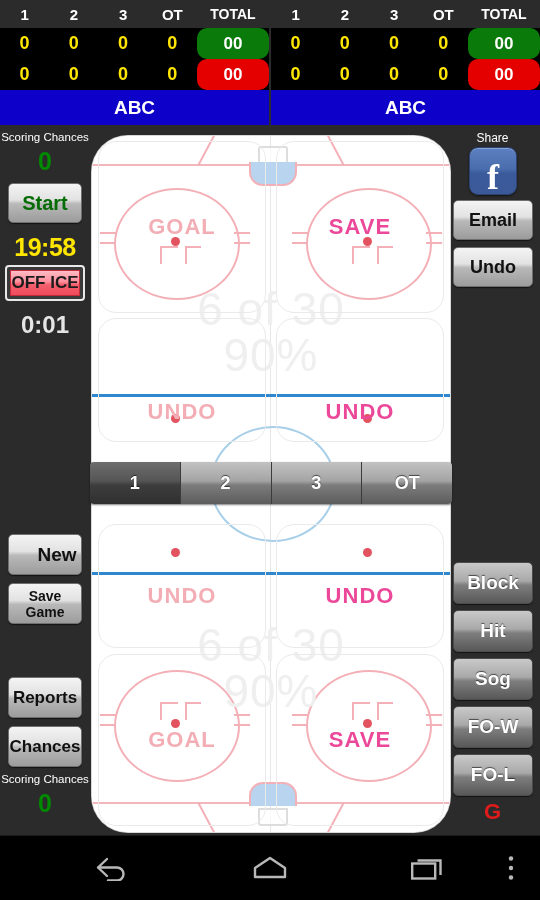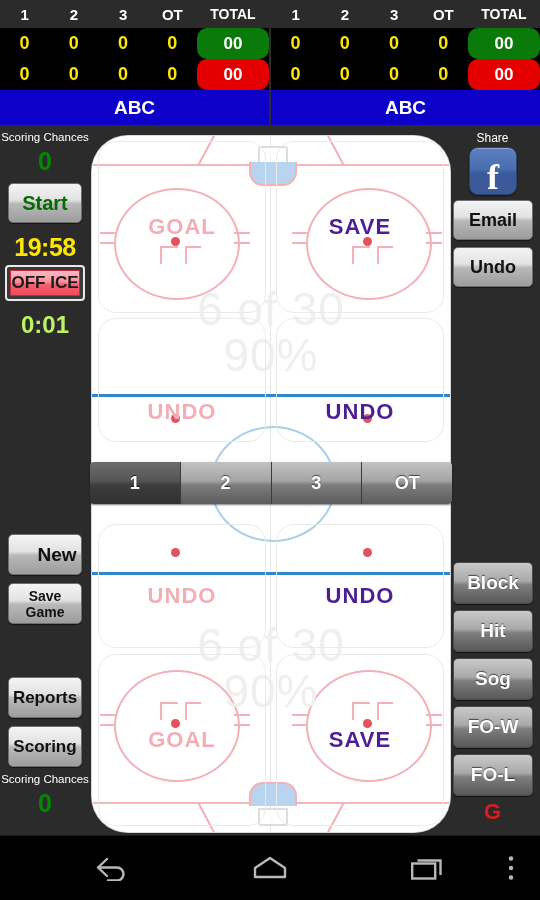--- a/index.html
+++ b/index.html
@@ -26,21 +26,21 @@
   .sb-team{flex:1;background:#0d00c8;display:flex;align-items:center;justify-content:center;color:#fff;font-size:19px;font-weight:bold;}
 
   
   .side{position:absolute;top:125px;width:90px;height:710px;background:#2b2b2b;}
   .side.left{left:0;}
   .side.right{right:0;width:95px;}
 
   .tiny-label{color:#ffffff;font-size:11.5px;text-align:center;width:90px;}
   .big-num{font-size:25px;font-weight:bold;text-align:center;width:90px;color:#008a00;}
   .clock-main{font-size:25px;font-weight:bold;text-align:center;width:90px;color:#ffe600;letter-spacing:-0.5px;}
-  .clock-sub{font-size:24px;font-weight:bold;text-align:center;width:90px;color:#bef264;}
+  .clock-sub{font-size:24px;font-weight:bold;text-align:center;width:90px;color:#e5e5e5;}
 
   
   .btn{
     box-sizing:border-box;
     background:linear-gradient(to bottom,#f4f4f4 0%,#e2e2e2 42%,#b9b9b9 52%,#9c9c9c 100%);
     border:1px solid #6f6f6f;border-radius:5px;
     display:flex;align-items:center;justify-content:center;
     color:#111;font-weight:bold;text-align:center;
     box-shadow:0 1px 1px rgba(0,0,0,.55);
     cursor:pointer;
@@ -109,21 +109,21 @@
   
   .zone{
     position:absolute;box-sizing:border-box;
     border:1px solid #eaeaea;border-radius:18px;
     display:flex;align-items:center;justify-content:center;
     font-size:22px;font-weight:bold;letter-spacing:1px;
     background:transparent;cursor:pointer;
   }
   .zone .lbl{pointer-events:none;}
   .red-lbl{color:#f3aeb5;}
-  .green-lbl{color:#4c1d95;}
+  .green-lbl{color:#ec4899;}
 
   
   .wm{
     position:absolute;left:0;width:358px;text-align:center;
     color:#efefef;font-size:46px;font-weight:normal;pointer-events:none;
     letter-spacing:1px;
   }
 
   
   .periods{
@@ -223,21 +223,21 @@
     </div>
 
     <div class="clock-sub" style="position:absolute;left:0;top:186px;">0:01</div>
 
     <div class="btn" style="position:absolute;left:8px;top:409px;width:74px;height:41px;font-size:19px;padding-left:24px;">New</div>
 
     <div class="btn" style="position:absolute;left:8px;top:458px;width:74px;height:41px;font-size:14px;">Save Game</div>
 
     <div class="btn" style="position:absolute;left:8px;top:552px;width:74px;height:41px;font-size:17px;">Reports</div>
 
-    <div class="btn" style="position:absolute;left:8px;top:601px;width:74px;height:41px;font-size:17px;">Scoring</div>
+    <div class="btn" style="position:absolute;left:8px;top:601px;width:74px;height:41px;font-size:17px;">Chances</div>
 
     <div class="tiny-label" style="position:absolute;left:0;top:648px;">Scoring Chances</div>
 
     <div class="big-num" style="position:absolute;left:0;top:664px;">0</div>
   </div>
 
   <div class="side right">
 
     <div class="share-lbl" style="position:absolute;left:0;top:6px;">Share</div>
 

